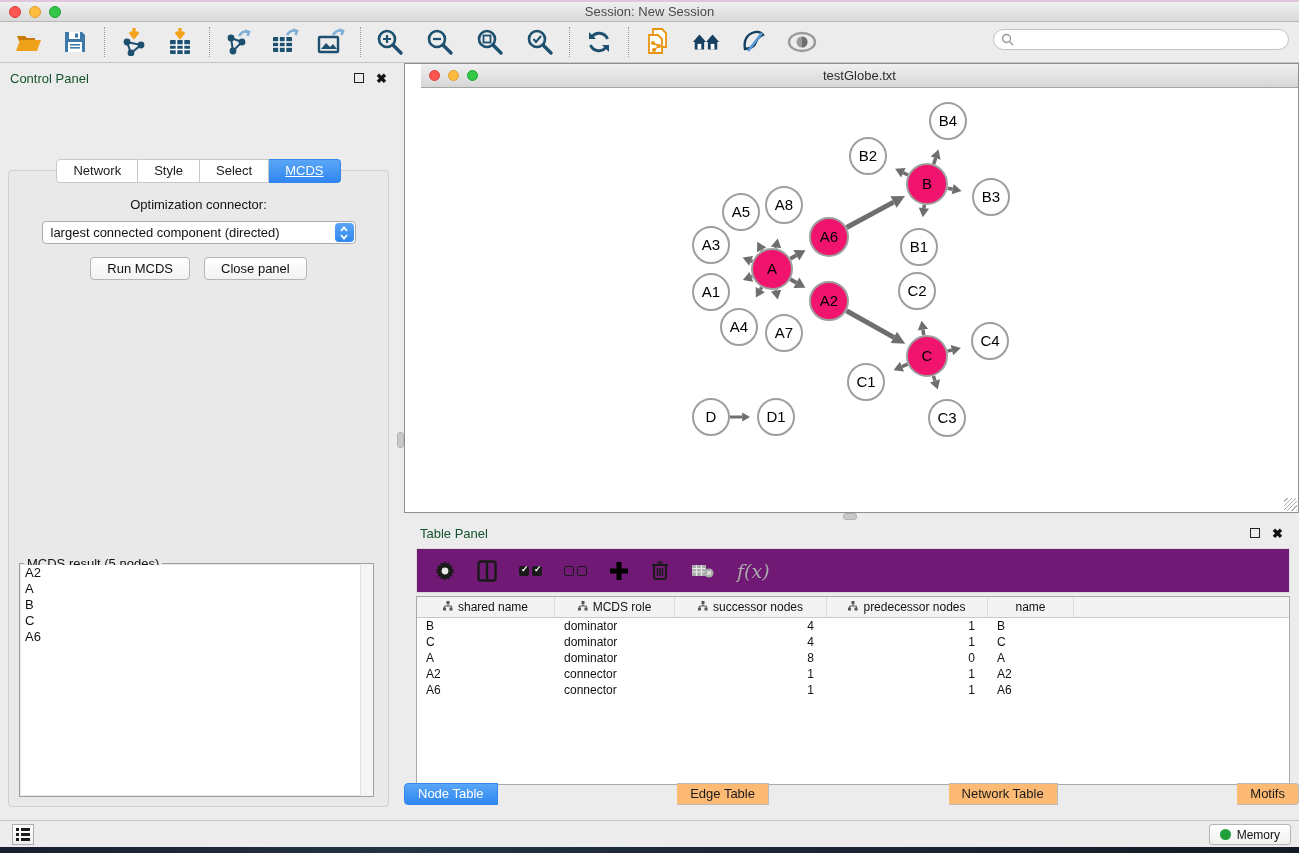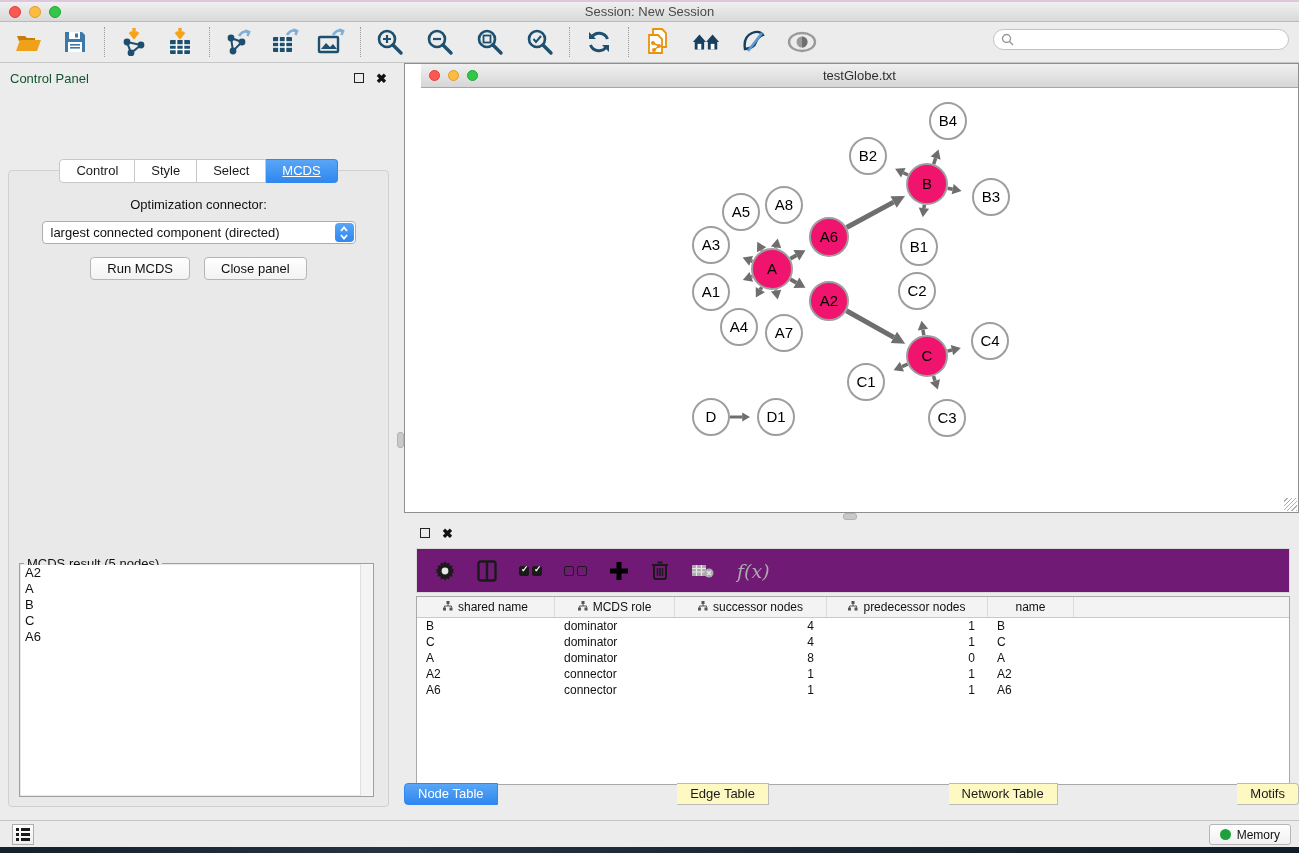--- a/index.html
+++ b/index.html
@@ -85,21 +85,21 @@
   .cbox.filled::after { content:"✓"; position:absolute; left:1px; top:-3px; color:#FFF; font-size:9px; font-weight:bold; }
   .data-table { position:absolute; left:12px; right:9px; top:76px; bottom:32px; background:#FFF; border:1px solid #A9A9A9; }
   .dt-header { display:flex; height:21px; background:#F3F3F3; border-bottom:1px solid #C9C9C9; }
   .dt-hcell { display:flex; align-items:center; justify-content:center; gap:5px; font-size:12px; color:#111;
     border-right:1px solid #DCDCDC; overflow:hidden; }
   .dt-row { display:flex; height:16px; }
   .dt-cell { font-size:12px; color:#111; line-height:16px; overflow:hidden; white-space:nowrap; }
   .al { padding-left:9px; text-align:left; }
   .ar { padding-right:13px; text-align:right; }
   .tp-tabs { position:absolute; left:0; right:0; bottom:12px; display:flex; justify-content:space-between;margin-top:15px; }
-  .tp-tab { font-size:13px; color:#1A1A1A; background:#fef9c3; border:1px solid #BBB; border-left:none; padding:2px 13px 3px; }
+  .tp-tab { font-size:13px; color:#1A1A1A; background:#fdba74; border:1px solid #BBB; border-left:none; padding:2px 13px 3px; }
   .tp-tab:first-child { border-left:1px solid #BBB; border-radius:4px 0 0 4px; }
   .tp-tab:last-child { border-radius:0 4px 4px 0; }
   .tp-tab.active { background:linear-gradient(#5AA6F6,#2F87EF); border-color:#2F87EF; color:#FFF; }
 
   
   .statusbar { position:absolute; left:0; top:820px; width:1299px; height:27px; background:#ECECEC;
     border-top:1px solid #C3C3C3; display:flex; align-items:center; }
   .list-btn { width:22px; height:21px; margin-left:12px; background:linear-gradient(#FFF,#EDEDED);
     border:1px solid #ADADAD; display:flex; align-items:center; justify-content:center; }
   .memory-btn { position:absolute; right:8px; top:3px; height:21px; background:linear-gradient(#FFF,#F0F0F0);
@@ -280,21 +280,21 @@
     </div>
   </div>
 
   <div class="control-panel">
     <div class="panel-head">
       <span class="panel-title">Control Panel</span>
       <span class="float-icon"></span>
       <span class="close-icon">✖</span>
     </div>
     <div class="cp-tabs">
-        <div class="cp-tab">Control</div>
+        <div class="cp-tab">Network</div>
         <div class="cp-tab">Style</div>
         <div class="cp-tab">Select</div>
         <div class="cp-tab active">MCDS</div>
       </div>
     <div class="cp-inner">
       <div class="opt-label">Optimization connector:</div>
       <div class="combo">
         <span class="combo-text">largest connected component (directed)</span>
         <span class="combo-step">
           <svg width="10" height="14" viewBox="0 0 10 14">
@@ -414,20 +414,21 @@
           <text x="371" y="329" text-anchor="middle" dy="0.35em" font-size="15" fill="#000" font-family="&quot;Liberation Sans&quot;, sans-serif">D1</text>
         </svg>
     </div>
     <div class="resize-grip"></div>
   </div>
   <div class="split-thumb-v"></div>
   <div class="split-thumb-h"></div>
 
   <div class="table-panel">
     <div class="panel-head">
+      <span class="panel-title">Table Panel</span>
       <span class="float-icon"></span>
       <span class="close-icon">✖</span>
     </div>
     <div class="tp-toolbar">
       <span class="tp-icon">
         <svg width="20" height="20" viewBox="0 0 20 20">
             <path fill="#1A1A1A" d="M10 0 l1.4 2.6 2.9-.8 .3 3 3-.3 -.8 2.9 L19.4 8.8 17.4 10 19.4 11.2 16.8 12.6 17.6 15.5 14.6 15.2 14.3 18.2 11.4 17.4 10 20 8.6 17.4 5.7 18.2 5.4 15.2 2.4 15.5 3.2 12.6 .6 11.2 2.6 10 .6 8.8 3.2 7.4 2.4 4.5 5.4 4.8 5.7 1.8 8.6 2.6 Z"></path>
             <circle cx="10" cy="10" r="3.4" fill="#E7E7E7"></circle>
           </svg>
       </span>

